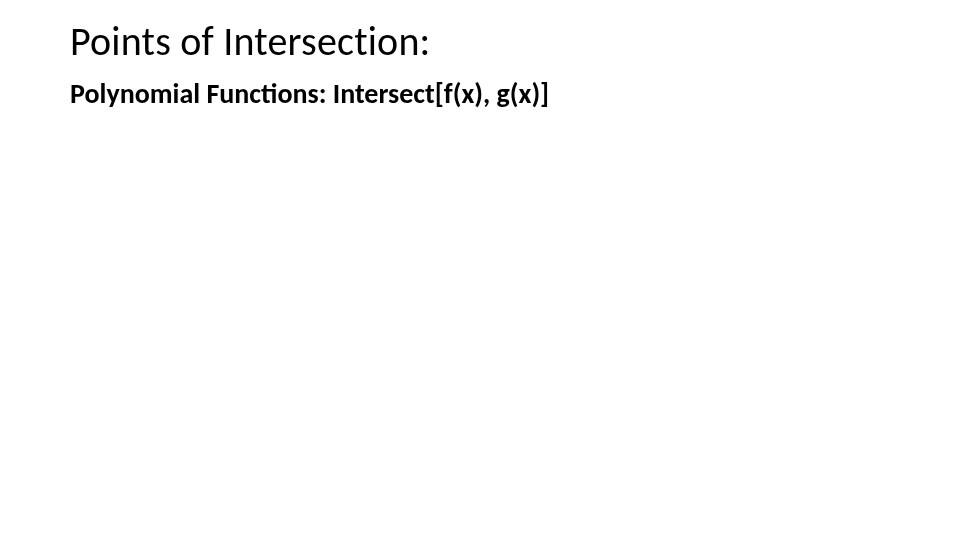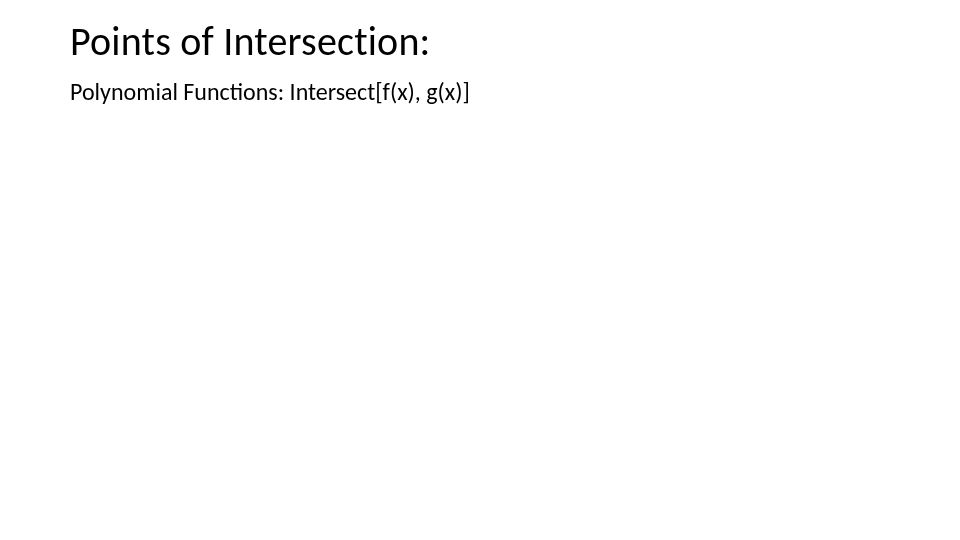--- a/index.html
+++ b/index.html
@@ -21,22 +21,22 @@
       padding: 18px 70px 0 70px;
     }
     .title {
       font-size: 40px;
       font-weight: 400;
       letter-spacing: 0.2px;
       margin-bottom: 10px;
       line-height: 1.2;
     }
     .body-line {
-      font-size: 24px;
-      font-weight: 400;
+      font-size: 28px;
+      font-weight: 700;
       line-height: 1.3;
       margin-bottom: 46px;
     }
   </style>
 </head>
 <body>
 
 <div class="slide">
   <h1 class="title">Points of Intersection:</h1>
   <p class="body-line">Polynomial Functions: Intersect[f(x), g(x)]</p>

